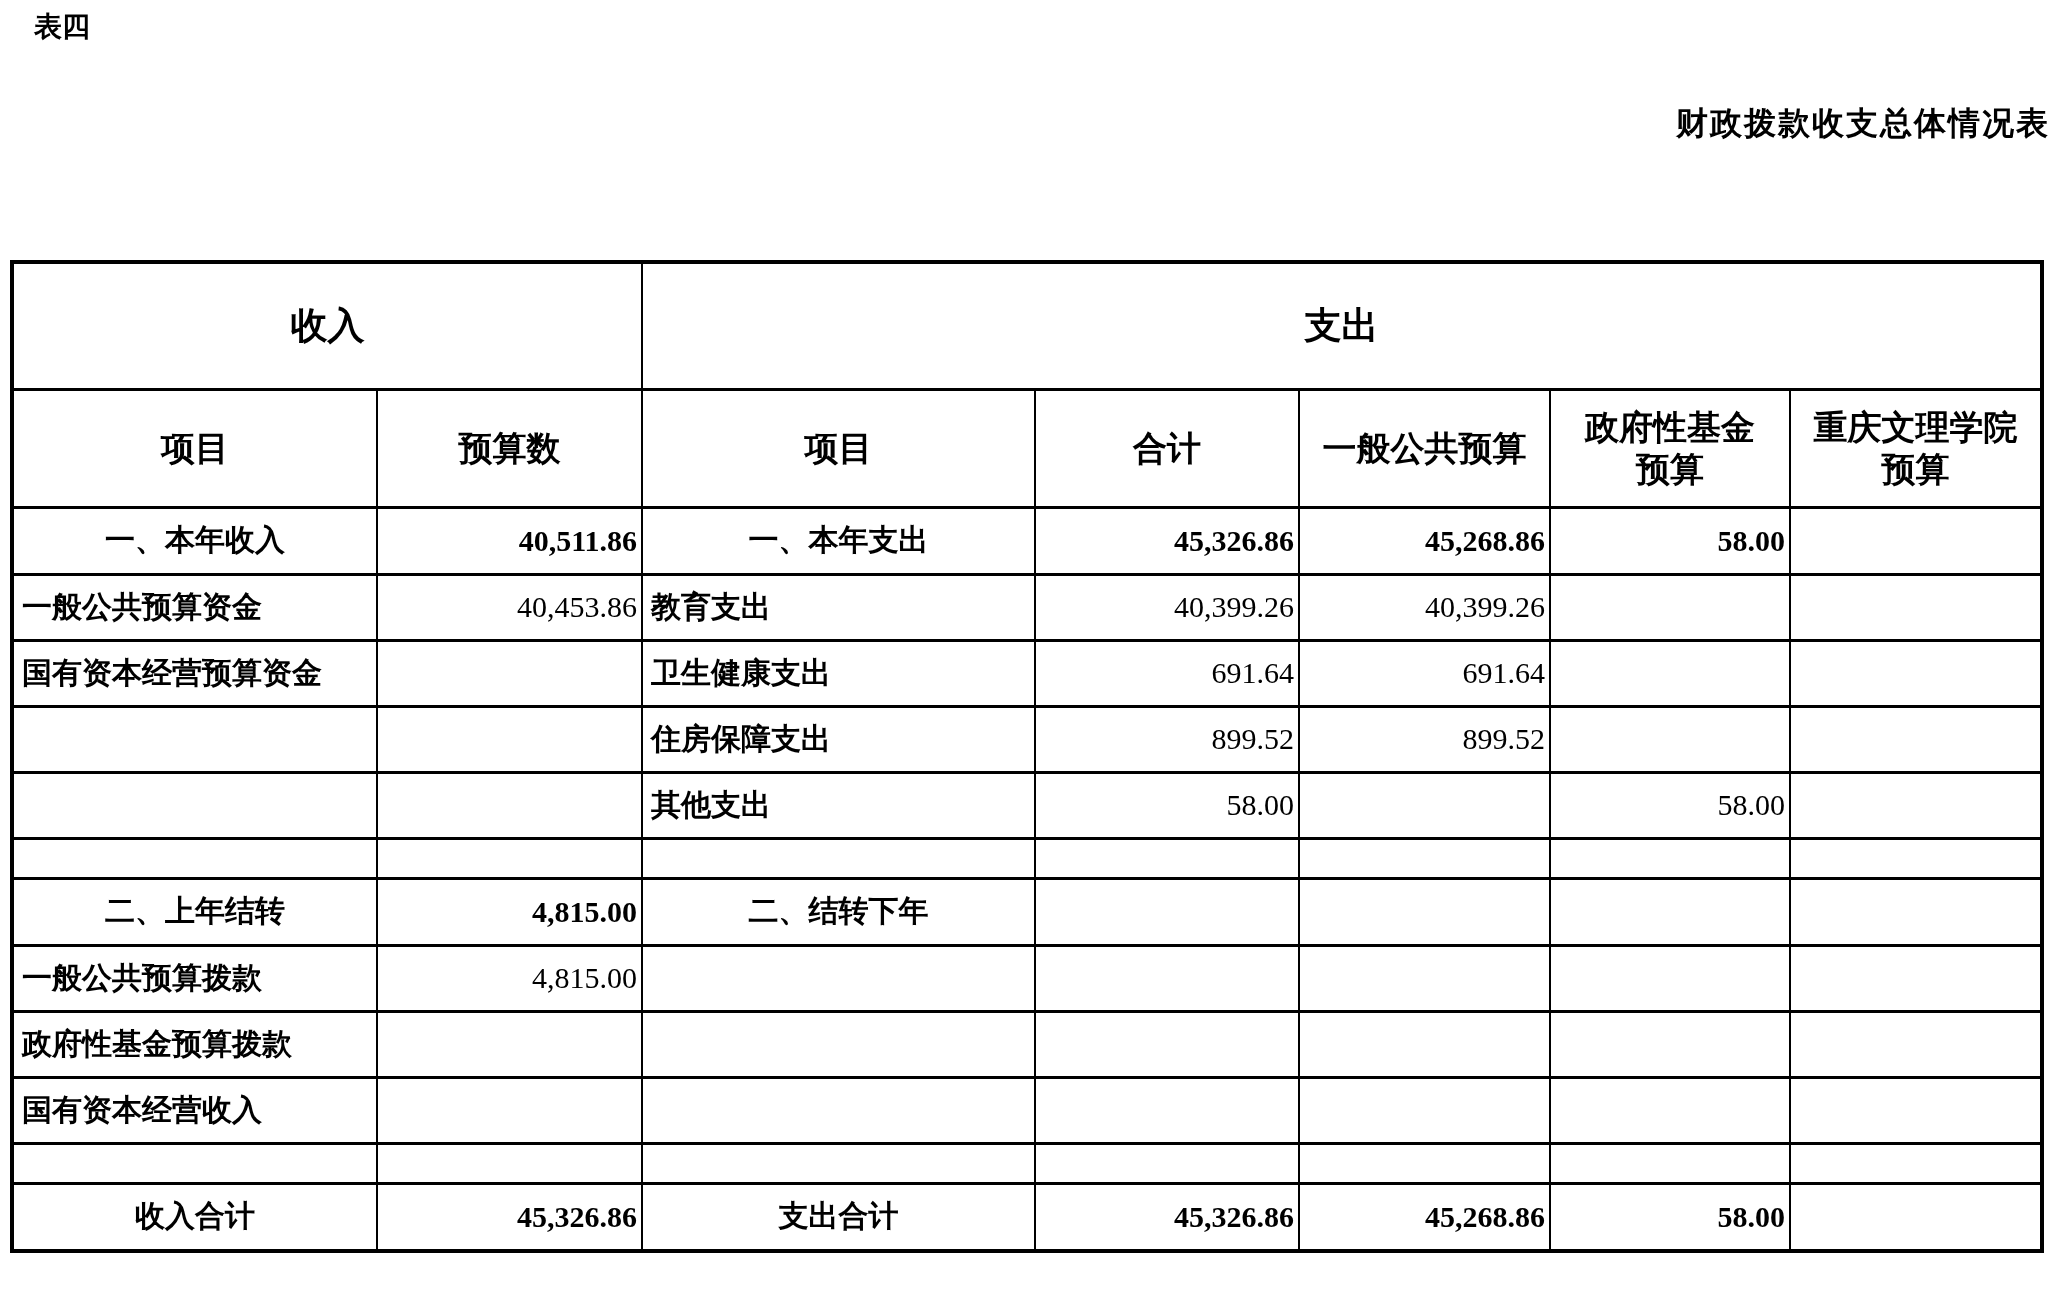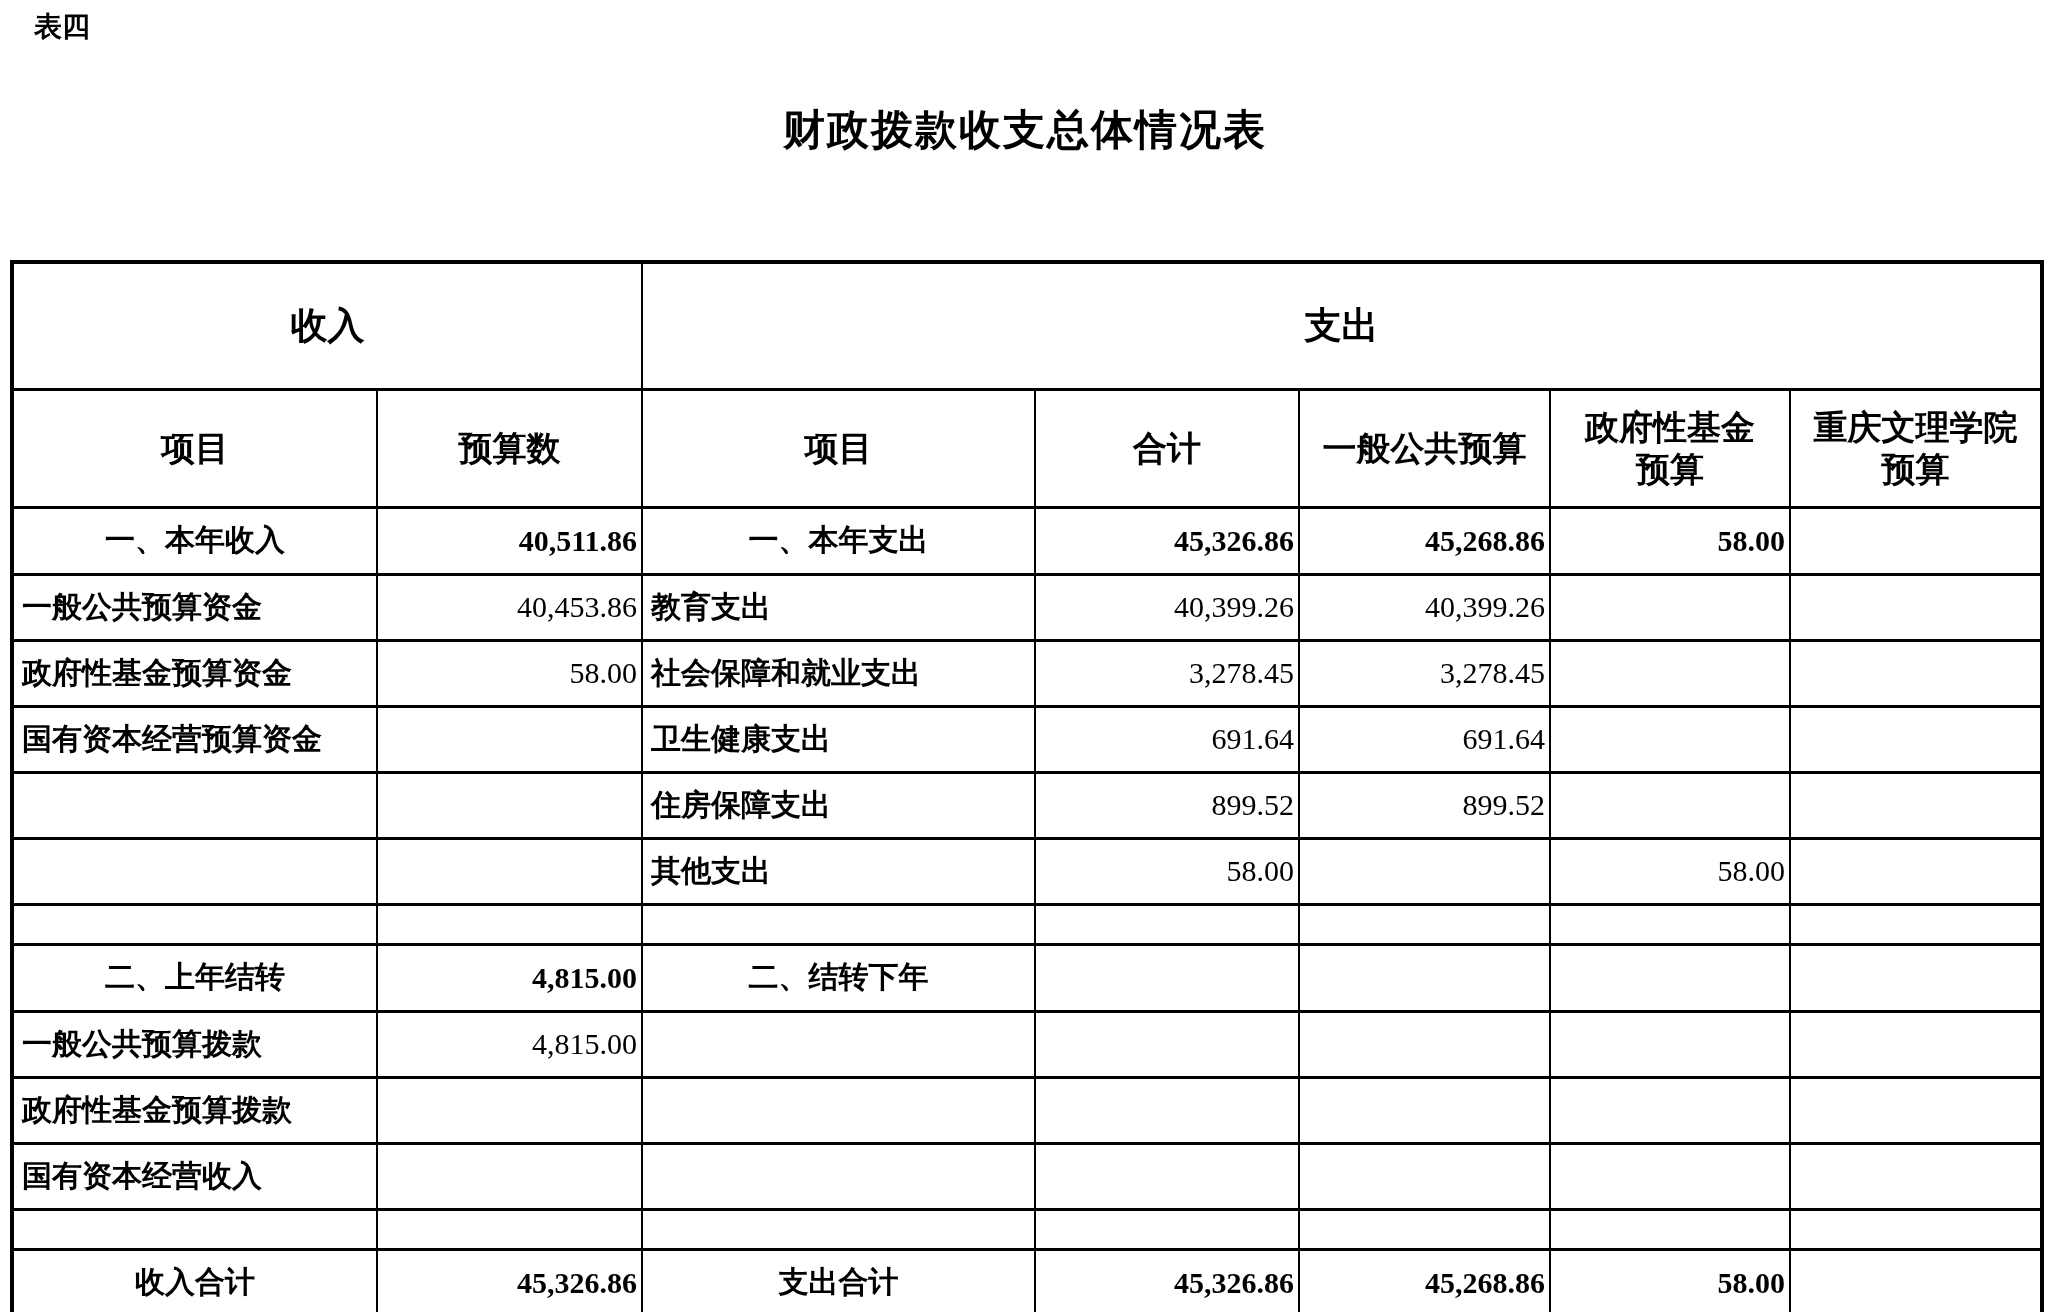--- a/index.html
+++ b/index.html
@@ -12,22 +12,22 @@
     font-family:"Liberation Serif","DejaVu Serif",serif;
     overflow:hidden;
   }
   .table-tag {
     position:absolute; top:8px; left:18px;
     font-family:"Liberation Sans","DejaVu Sans",sans-serif;
     font-size:28px; font-weight:bold;margin-left:16px;
   }
   .doc-title {
     position:absolute; top:102px; left:0; width:100%;
-    text-align:center;
-    font-size:42px; font-weight:bold;
+    text-align:right;
+    font-size:32px; font-weight:bold;
     letter-spacing:2px;
   }
   .meta-row {
     position:absolute; top:212px; left:14px; right:12px;
     display:flex; justify-content:space-between;
     font-size:27px;
   }
   table.budget {
     position:absolute; top:260px; left:10px;
     width:2030px;
@@ -114,29 +114,20 @@
         <tr class="row-detail">
           <td class="col0">一般公共预算资金</td>
           <td class="col1">40,453.86</td>
           <td class="col2">教育支出</td>
           <td class="col3">40,399.26</td>
           <td class="col4">40,399.26</td>
           <td class="col5"></td>
           <td class="col6"></td>
         </tr>
         <tr class="row-detail">
-          <td class="col0">政府性基金预算资金</td>
-          <td class="col1">58.00</td>
-          <td class="col2">社会保障和就业支出</td>
-          <td class="col3">3,278.45</td>
-          <td class="col4">3,278.45</td>
-          <td class="col5"></td>
-          <td class="col6"></td>
-        </tr>
-        <tr class="row-detail">
           <td class="col0">国有资本经营预算资金</td>
           <td class="col1"></td>
           <td class="col2">卫生健康支出</td>
           <td class="col3">691.64</td>
           <td class="col4">691.64</td>
           <td class="col5"></td>
           <td class="col6"></td>
         </tr>
         <tr class="row-detail">
           <td class="col0"></td>

